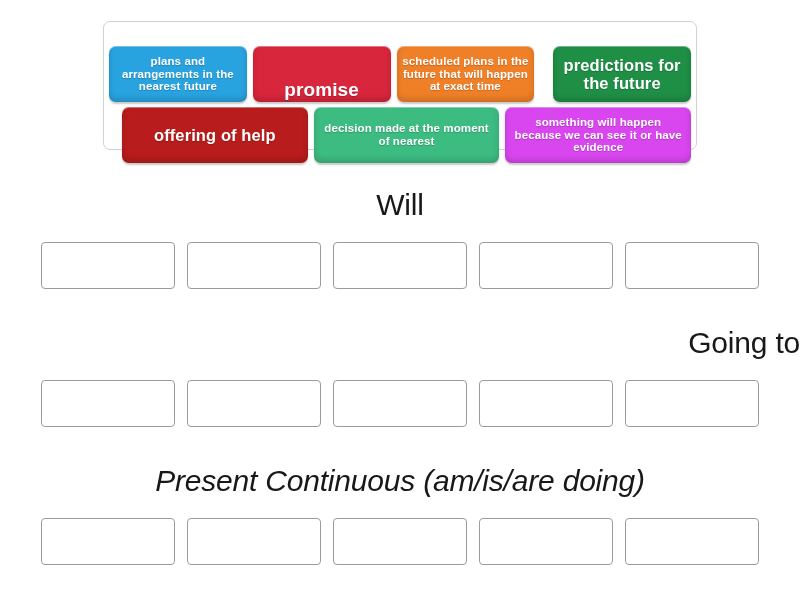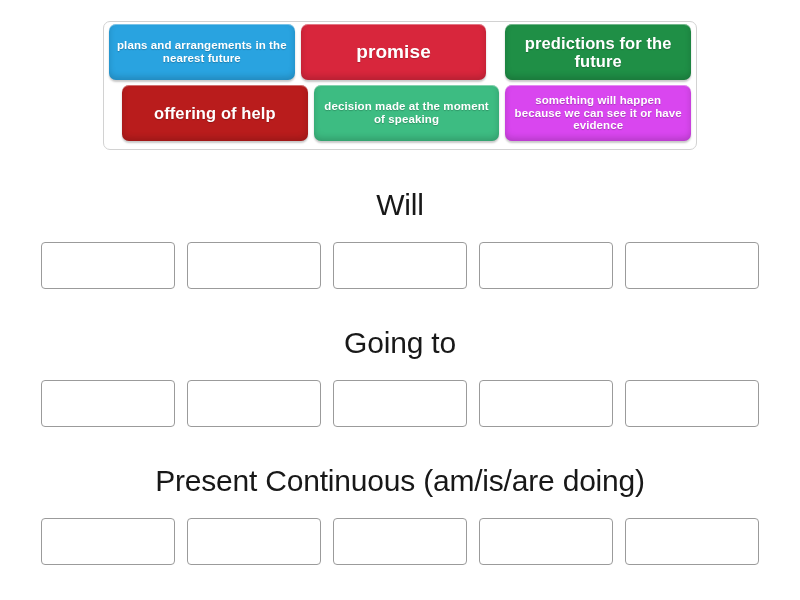--- a/index.html
+++ b/index.html
@@ -21,21 +21,21 @@
   #tile-tray {
     position: absolute;
     left: 103px;
     top: 21px;
     width: 594px;
     height: 129px;
     box-sizing: border-box;
     border: 1px solid #d2d2d2;
     border-radius: 7px;
     background: #ffffff;
-    padding: 2px 5px;
+    padding: 24px 5px;
   }
   .tile-row {
     display: flex;
     gap: 6px;
     height: 56px;
     margin-bottom: 5px;
   }
   .tile-row:last-child { margin-bottom: 0; }
 
   .tile {
@@ -67,22 +67,22 @@
     position: absolute;
     left: 0;
     width: 800px;
     text-align: center;
     font-size: 30px;
     color: #181818;
     font-weight: 400;
     letter-spacing: -.2px;
   }
   #heading-will { top: 188px; }
-  #heading-going-to { top: 326px; }
-  #heading-present-continuous { top: 464px; }
+  #heading-going-to { top: 326px; text-align: right; }
+  #heading-present-continuous { top: 464px; font-style: italic; }
 
   
   .slot-row {
     position: absolute;
     left: 41px;
     width: 718px;
     height: 47px;
     display: flex;
     gap: 12px;
   }
@@ -100,33 +100,36 @@
   }
 </style>
 </head>
 <body style="background: rgb(255, 255, 255);">
 
 <div id="tile-tray">
   <div class="tile-row">
     <div class="tile sz-sm" style="background: rgb(41, 163, 224);">
       <span>plans and arrangements in the nearest future</span>
     </div>
-    <div class="tile sz-lg" style="background: rgb(216, 38, 60);">
+    <div class="tile sz-lg" style="background: rgb(216, 38, 60); align-items: flex-end;">
       <span>promise</span>
+    </div>
+    <div class="tile sz-sm" style="background: rgb(240, 128, 40);">
+      <span>scheduled plans in the future that will happen at exact time</span>
     </div>
     <div class="tile sz-md" style="background: rgb(31, 143, 70);">
       <span>predictions for the future</span>
     </div>
   </div>
   <div class="tile-row">
     <div class="tile sz-md" style="background: #b91c1c;">
       <span>offering of help</span>
     </div>
     <div class="tile sz-sm" style="background: rgb(61, 188, 130);">
-      <span>decision made at the moment of speaking</span>
+      <span>decision made at the moment of nearest</span>
     </div>
     <div class="tile sz-sm" style="background: #d946ef;">
       <span>something will happen because we can see it or have evidence</span>
     </div>
   </div>
 </div>
 
 <div class="category-heading" id="heading-will">Will</div>
 <div class="slot-row" id="slot-row-will">
   <div class="drop-slot"></div>

